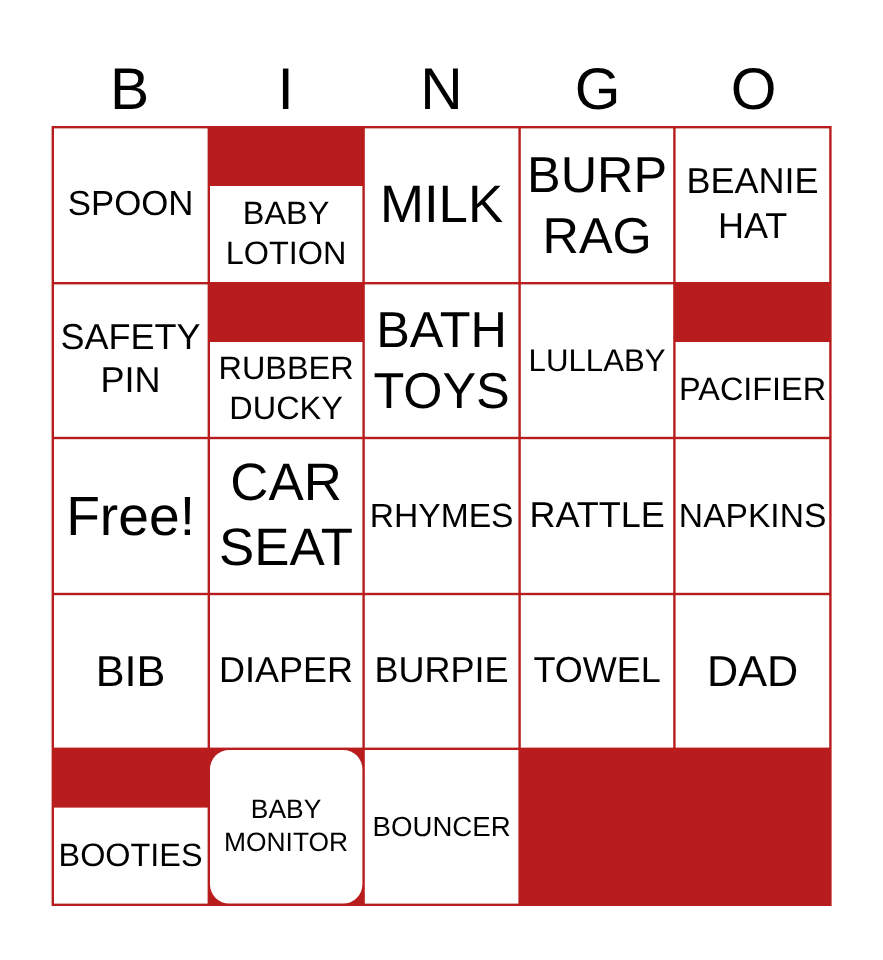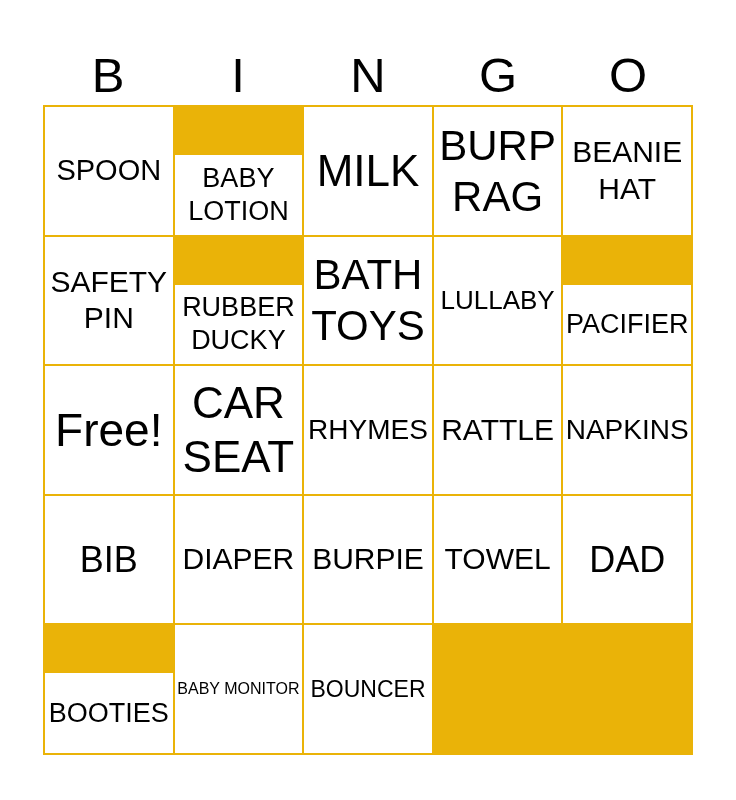--- a/index.html
+++ b/index.html
@@ -28,38 +28,38 @@
     text-align: center;
     font-size: 49px;
     line-height: 1;
     padding-bottom: 5px;
     font-weight: 400;
   }
   .bingo-grid {
     width: 650px;
     height: 650px;
     box-sizing: border-box;
-    background: #eab308;
+    background: #b91c1c;
     padding: 2px;
     display: grid;
     grid-template-columns: repeat(5, 1fr);
     grid-template-rows: repeat(5, 1fr);
     gap: 2px;
   }
   .cell {
     background: #ffffff;
     display: flex;
     align-items: center;
     justify-content: center;
     text-align: center;
     line-height: 1.22;
     overflow: hidden;
     word-break: normal;
   }
-  .fs22 { font-size: 16px; }
+  .fs22 { font-size: 22px; border-radius: 16px; }
   .fs23 { font-size: 23px; }
   .fs25 { font-size: 25px; }
   .fs26 { font-size: 26px; }
   .fs27 { font-size: 27px; margin-top: 48px; }
   .fs28 { font-size: 28px; }
   .fs29 { font-size: 29px; }
   .fs30 { font-size: 30px; }
   .fs42 { font-size: 42px; }
   .fs44 { font-size: 44px; }
   .fs46 { font-size: 46px; }

